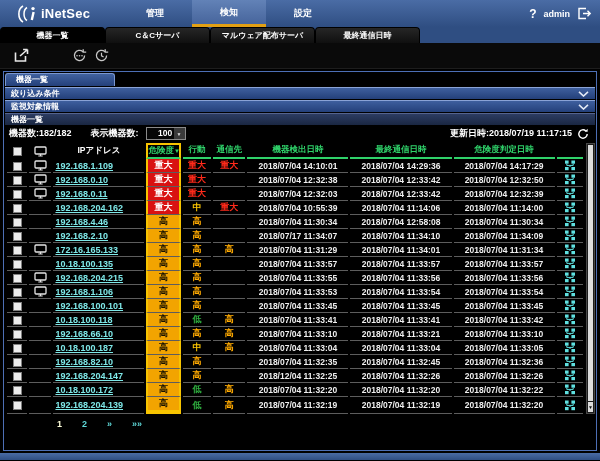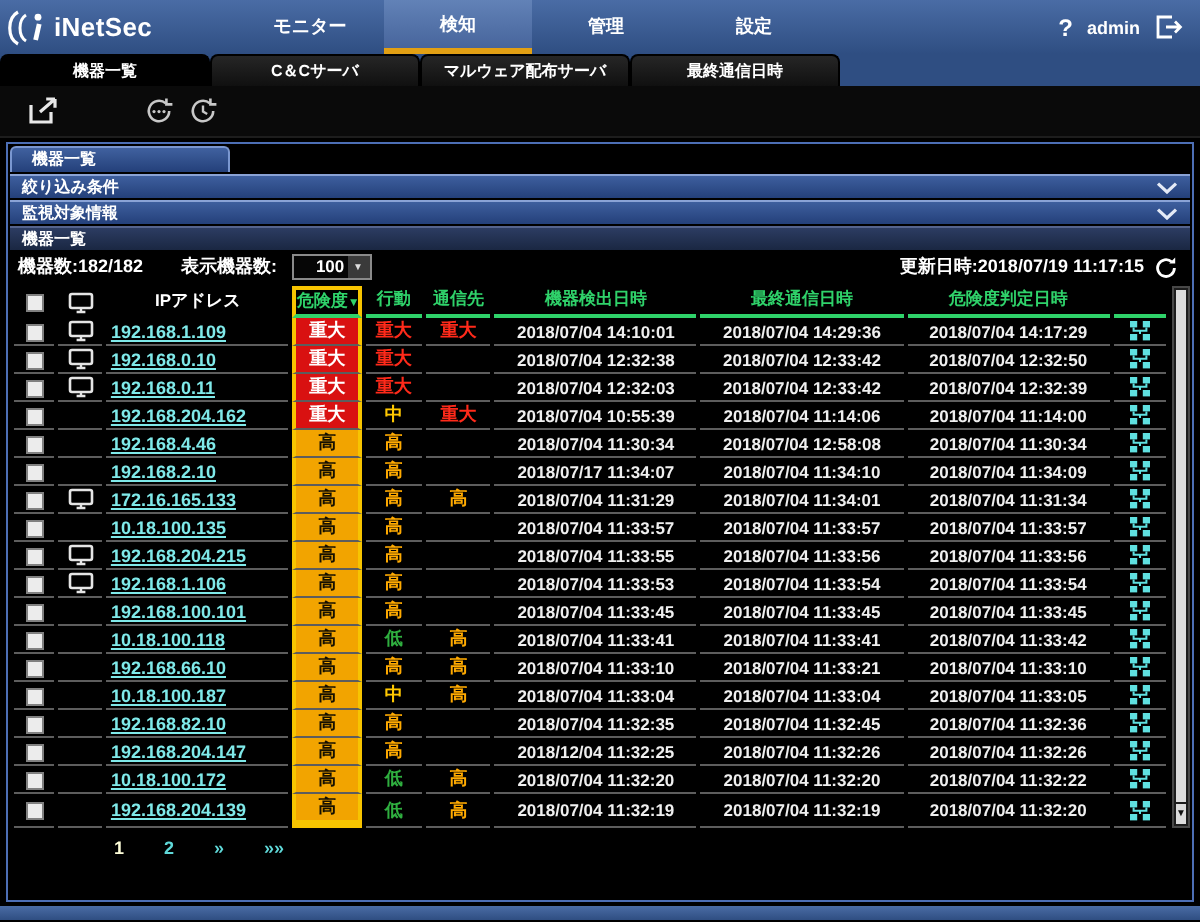--- a/index.html
+++ b/index.html
@@ -4,21 +4,21 @@
 <style>
   * { box-sizing: border-box; }
   html,body { margin:0; padding:0; }
   body {
     width:600px; height:461px; overflow:hidden;
     background:#000;
     font-family:"Liberation Sans", sans-serif;
   }
   
   .topbar { height:27px; background:linear-gradient(#4a6ca5,#2f4e82); display:flex; align-items:stretch; }
-  .logo { display:flex; align-items:center; padding-left:1px; width:118px;text-align:center; }
+  .logo { display:flex; align-items:center; padding-left:15px; width:118px;text-align:center; }
   .logo-text { color:#fff; font-weight:bold; font-size:13px; letter-spacing:0.2px; }
   .mainmenu { display:flex; }
   .menu-item { width:74px; color:#fff; font-size:9px; font-weight:bold; text-align:center; line-height:27px; cursor:default; }
   .menu-item.active { background:linear-gradient(#6282b7,#47659c); border-bottom:3px solid #e2a014; line-height:24px; }
   .topbar-right { margin-left:auto; display:flex; align-items:center; gap:7px; padding-right:8px; color:#fff; }
   .help { font-size:12px; font-weight:bold; }
   .user { font-size:9px; font-weight:bold; }
   
   .tabbar { height:16px; background:#2f4e82; display:flex; }
   .tab { width:105px; background:linear-gradient(#262626,#101010); color:#fff; font-size:8px; font-weight:bold;
@@ -87,23 +87,22 @@
   <div class="logo">
     <svg width="26" height="20" viewBox="0 0 26 20">
       <path d="M8 2 C2.5 5 2.5 15 8 18" stroke="#fff" stroke-width="1.6" fill="none"></path>
       <path d="M12 3.5 C8 6 8 14 12 16.5" stroke="#fff" stroke-width="1.5" fill="none"></path>
       <circle cx="18" cy="4.6" r="1.7" fill="#fff"></circle>
       <path d="M18.6 8 L16.8 16" stroke="#fff" stroke-width="2.4"></path>
     </svg>
     <span class="logo-text">iNetSec</span>
   </div>
   <nav class="mainmenu">
-    <div class="menu-item">モニター</div>
+    <div class="menu-item">管理</div>
     <div class="menu-item active">検知</div>
-    <div class="menu-item">管理</div>
     <div class="menu-item">設定</div>
   </nav>
   <div class="topbar-right">
     <span class="help">?</span>
     <span class="user">admin</span>
     <svg width="15" height="13" viewBox="0 0 15 13">
       <path d="M9 1.5 H2 V11.5 H9" fill="none" stroke="#fff" stroke-width="1.4"></path>
       <path d="M6 6.5 h7 M10.5 3.8 L13.2 6.5 L10.5 9.2" stroke="#fff" stroke-width="1.4" fill="none"></path>
     </svg>
   </div>

